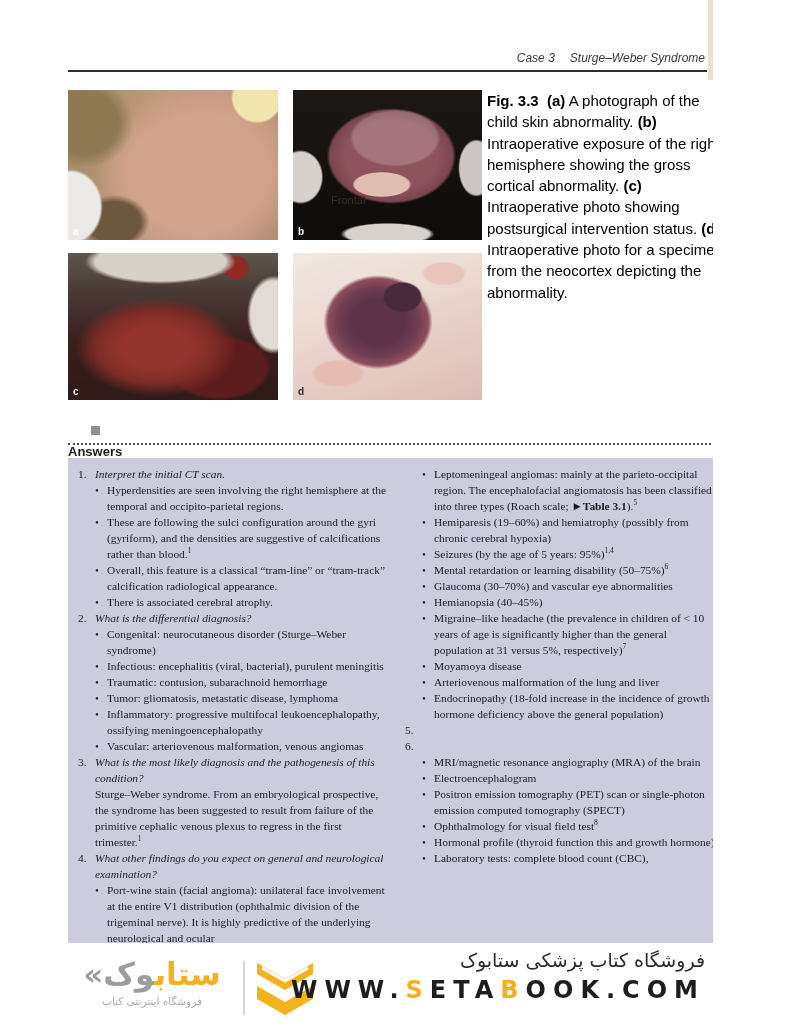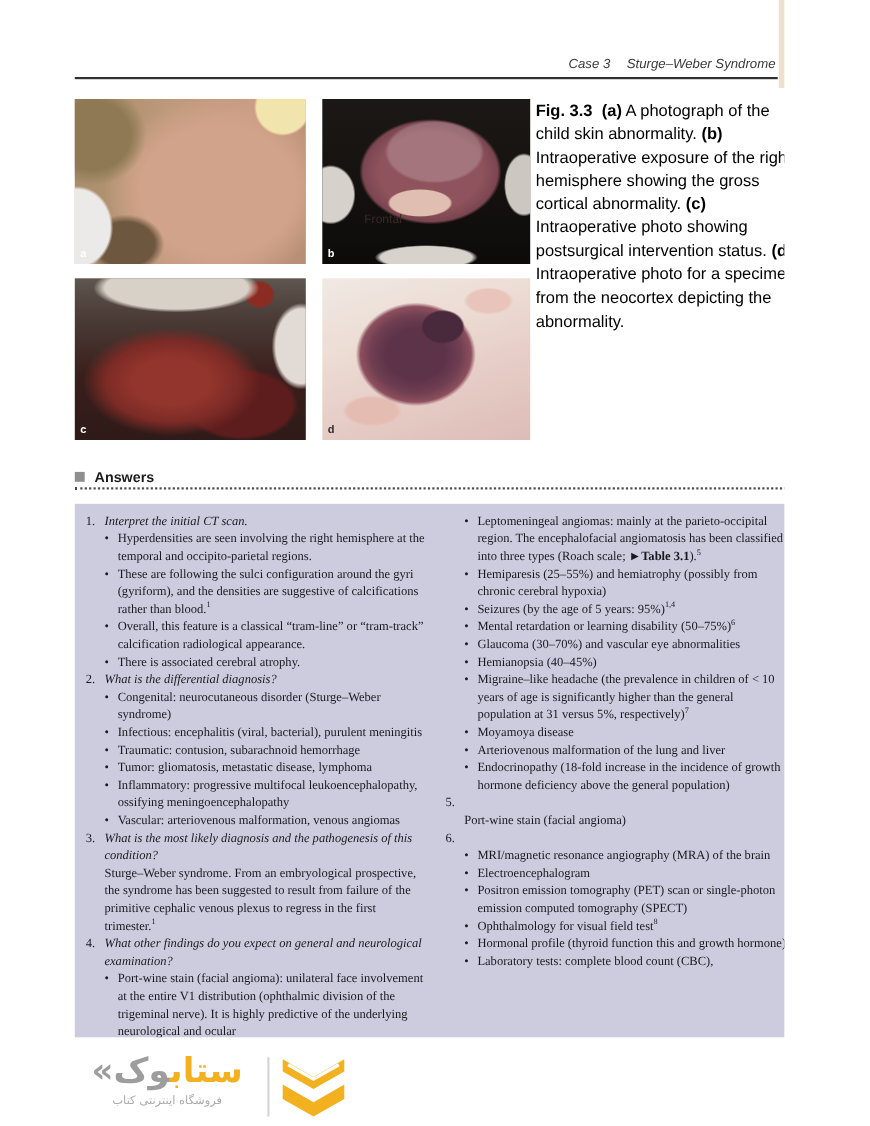--- a/index.html
+++ b/index.html
@@ -51,21 +51,21 @@
       radial-gradient(ellipse 24% 16% at 24% 82%, #e5bcb2 0 50%, rgba(229,188,178,0) 60%),
       radial-gradient(ellipse 20% 14% at 80% 14%, #e8c4ba 0 50%, rgba(232,196,186,0) 60%),
       linear-gradient(160deg, #f0e9e3 0%, #ecdcd4 35%, #e6ccc6 65%, #ddbcb6 100%);}
   #photo-d .plabel{color:#2d2d2d;}
   .overlay-frontal{position:absolute;left:8%;top:69%;font-size:11px;color:#3b2a24;margin-left:23px;}
 
   
   .fig-caption{position:absolute;left:487px;top:90px;width:240px;font-size:15px;line-height:1.42;color:#000;}
 
   
-  .answers-head{position:absolute;left:68px;top:426px;display:flex;align-items:center;gap:9px;}
+  .answers-head{position:absolute;left:68px;top:426px;display:flex;align-items:center;gap:9px;flex-direction:column;}
   .answers-square{width:9px;height:9px;background:#8f8f8f;}
   .answers-title{font-size:13px;font-weight:bold;color:#1b1b1b;}
   .dotted-rule{position:absolute;left:68px;top:443px;width:655px;border-bottom:2px dotted #4c4c4c;}
 
   
   .answer-box{position:absolute;left:68px;top:458px;width:655px;height:485px;background:#cdccde;
               box-sizing:border-box;padding:8px 12px 0 10px;display:flex;gap:16px;overflow:hidden;
               font-family:"Liberation Serif",serif;font-size:11.4px;line-height:16px;color:#18181f;}
   .col{width:311px;flex:none;}
   .question{display:flex;}
@@ -193,21 +193,21 @@
           <span class="btext"><span>Port-wine stain (facial angioma): unilateral face involvement at the entire V1 distribution (ophthalmic division of the trigeminal nerve). It is highly predictive of the underlying neurological and ocular</span></span>
         </div>
       </div>
     <div class="col" id="col-right">
         <div class="ans-item bullet">
           <span class="marker">•</span>
           <span class="btext"><span>Leptomeningeal angiomas: mainly at the parieto-occipital region. The encephalofacial angiomatosis has been classified into three types (Roach scale; </span><span class="b">►Table 3.1</span><span>).</span><sup>5</sup></span>
         </div>
         <div class="ans-item bullet">
           <span class="marker">•</span>
-          <span class="btext"><span>Hemiparesis (25–55%) and hemiatrophy (possibly from chronic cerebral hypoxia)</span></span>
+          <span class="btext"><span>Hemiparesis (19–60%) and hemiatrophy (possibly from chronic cerebral hypoxia)</span></span>
         </div>
         <div class="ans-item bullet">
           <span class="marker">•</span>
           <span class="btext"><span>Seizures (by the age of 5 years: 95%)</span><sup>1,4</sup></span>
         </div>
         <div class="ans-item bullet">
           <span class="marker">•</span>
           <span class="btext"><span>Mental retardation or learning disability (50–75%)</span><sup>6</sup></span>
         </div>
         <div class="ans-item bullet">
@@ -230,21 +230,20 @@
           <span class="marker">•</span>
           <span class="btext"><span>Arteriovenous malformation of the lung and liver</span></span>
         </div>
         <div class="ans-item bullet">
           <span class="marker">•</span>
           <span class="btext"><span>Endocrinopathy (18-fold increase in the incidence of growth hormone deficiency above the general population)</span></span>
         </div>
         <div class="ans-item question">
           <span class="qnum">5.</span>
         </div>
-        <div class="ans-item plain"><span><span>Port-wine stain (facial angioma)</span></span></div>
         <div class="ans-item question">
           <span class="qnum">6.</span>
         </div>
         <div class="ans-item bullet">
           <span class="marker">•</span>
           <span class="btext"><span>MRI/magnetic resonance angiography (MRA) of the brain</span></span>
         </div>
         <div class="ans-item bullet">
           <span class="marker">•</span>
           <span class="btext"><span>Electroencephalogram</span></span>
@@ -276,15 +275,17 @@
   </div>
   <div class="footer-divider"></div>
   <div class="footer-emblem">
     <svg width="62" height="54" viewBox="0 0 62 54" xmlns="http://www.w3.org/2000/svg">
       <polygon points="3,1 31,17 59,1 59,12 31,28 3,12" fill="#f3b11f"></polygon>
       <polyline points="8,6 31,19 54,6" fill="none" stroke="#ffffff" stroke-width="3"></polyline>
       <polygon points="3,24 31,40 59,24 59,37 31,53 3,37" fill="#f3b11f"></polygon>
     </svg>
   </div>
   <div class="footer-right">
+    <div class="store-title">فروشگاه کتاب پزشکی ستابوک</div>
+    <div class="site-url" id="site-url"><span style="color: rgb(29, 29, 29);">WWW.</span><span style="color: rgb(243, 177, 31);">S</span><span style="color: rgb(29, 29, 29);">ETA</span><span style="color: rgb(243, 177, 31);">B</span><span style="color: rgb(29, 29, 29);">OOK.COM</span></div>
   </div>
 
 </div>
 
 </body></html>

